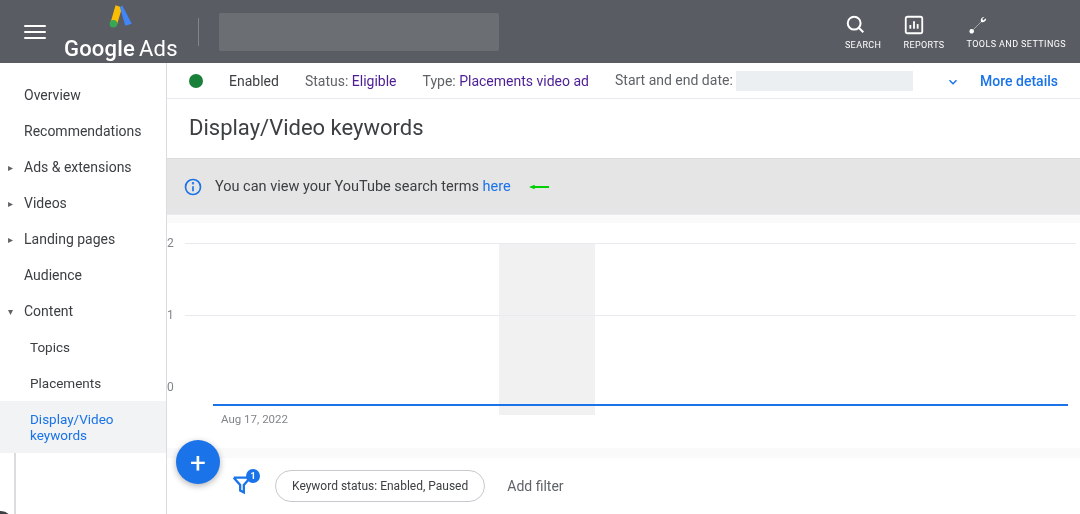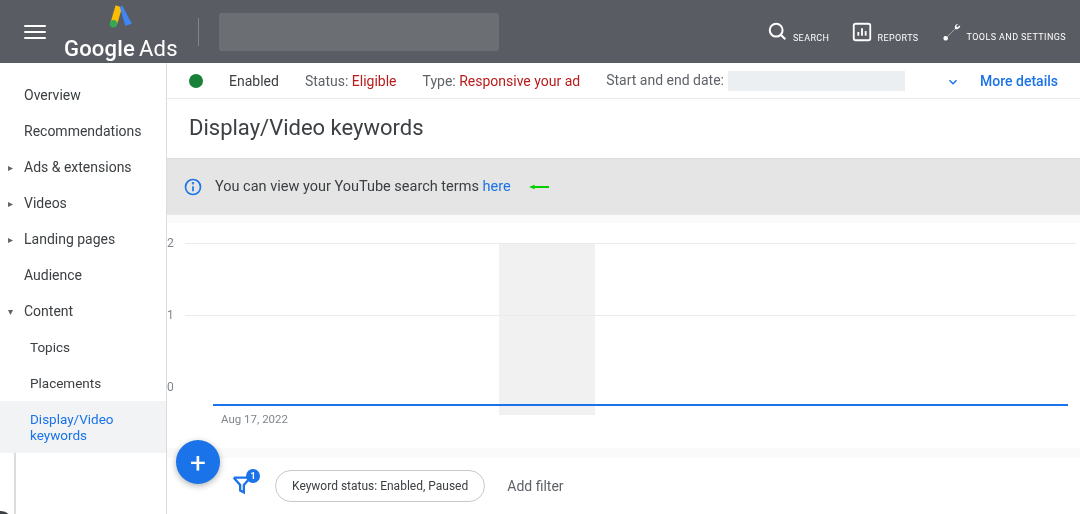--- a/index.html
+++ b/index.html
@@ -8,40 +8,40 @@
   
   .header { height: 63px; background: #595c62; display: flex; align-items: center; padding: 0 14px 0 24px; color: #fff; }
   .hamburger { display:flex; flex-direction:column; justify-content:center; gap:4px; width:22px; height:22px; cursor:pointer; margin-right:18px;}
   .hamburger span{height:2px; background:#fff; display:block; border-radius:1px;}
   .logo-block{display:flex; align-items:center; gap:8px;flex-direction:column;}
   .logo-text{font-size:22px; font-weight:400; letter-spacing:0.2px; display:flex; gap:4px;}
   .logo-text .g{font-weight:500;}
   .vdiv{width:1px; height:28px; background:rgba(255,255,255,0.25); margin:0 20px;}
   .redact{width:280px; height:38px; background:#6b6e73; border-radius:2px;}
   .header-right{margin-left:auto; display:flex; gap:22px; align-items:flex-start;}
-  .hicon{display:flex; flex-direction:row; align-items:flex-end; gap:4px; cursor:pointer; font-size:9px; color:#fff; letter-spacing:0.4px;}
+  .hicon{display:flex; flex-direction:column; align-items:flex-start; gap:4px; cursor:pointer; font-size:9px; color:#fff; letter-spacing:0.4px;}
   .hicon svg{width:22px; height:22px;}
   .hicon .two{line-height:1.1; text-align:center;}
 
   
   .layout{display:flex; height:calc(514px - 63px);}
   .sidebar{width:167px; border-right:1px solid #dadce0; background:#fff; padding:14px 0 12px 0; position:relative;}
   .sidebar-item{padding:10px 12px 10px 24px; font-size:14px; color:#3c4043; cursor:pointer; display:flex; align-items:center; gap:2px; position:relative;}
   .sidebar-item.indent{padding-left:30px; font-size:13.5px;}
   .sidebar-item .caret{position:absolute; left:8px; font-size:10px; color:#5f6368;}
   .sidebar-item.selected{color:#1a73e8; background:#f1f3f4;}
   .sidebar .bar{position:absolute; left:14px; top:372px; bottom:0; width:2px; background:#dadce0;}
   .edge-arrow{position:absolute; left:-10px; top:448px; width:22px; height:22px; border-radius:50%; background:#3c4043; display:flex; align-items:center; justify-content:center; color:#fff; z-index:5;}
 
   
   .main{flex:1; background:#fafafa; display:flex; flex-direction:column; position:relative;}
   .statusbar{height:36px; background:#fff; border-bottom:1px solid #e8eaed; display:flex; align-items:center; padding:0 22px; gap:26px; font-size:14px; color:#5f6368;}
   .dot{width:14px; height:14px; border-radius:50%; background:#188038;}
   .statusbar .enabled{color:#3c4043; font-weight:400;}
-  .statusbar .val{color:#b91c1c;}
+  .statusbar .val{color:#4c1d95;}
   .statusbar .redact2{width:177px; height:20px; background:#eceff1; display:inline-block; vertical-align:middle;}
   .more{margin-left:auto; color:#1a73e8; display:flex; align-items:flex-end; gap:20px; cursor:pointer; font-weight:500;}
   .more svg{width:14px; height:14px;}
 
   .pagetitle{background:#fff; padding:16px 22px 18px; font-size:22px; color:#3c4043; border-bottom:1px solid #d9dbdd;}
 
   .notice{height:56px; background:#e5e5e5; border-bottom:1px solid #e8eaed; display:flex; align-items:center; padding:0 16px; gap:12px; font-size:14.5px; color:#3c4043;}
   .notice svg{width:20px; height:20px;}
   .notice a{color:#1a73e8; text-decoration:none; cursor:pointer;}
   .greenarrow{margin-left:6px;}
@@ -157,21 +157,21 @@
 
     <div class="statusbar">
       <div class="dot"></div>
       <span class="enabled">Enabled</span>
       <span>
         <span>Status:</span>
         <span class="val">Eligible</span>
       </span>
       <span>
         <span>Type:</span>
-        <span class="val">Responsive your ad</span>
+        <span class="val">Placements video ad</span>
       </span>
       <span>
         <span>Start and end date:</span>
         <span class="redact2"></span>
       </span>
       <span class="more">
         <svg viewBox="0 0 24 24" fill="none" stroke="#1a73e8" stroke-width="2.5">
             <polyline points="6 9 12 15 18 9"></polyline>
           </svg>
         <span>More details</span>

